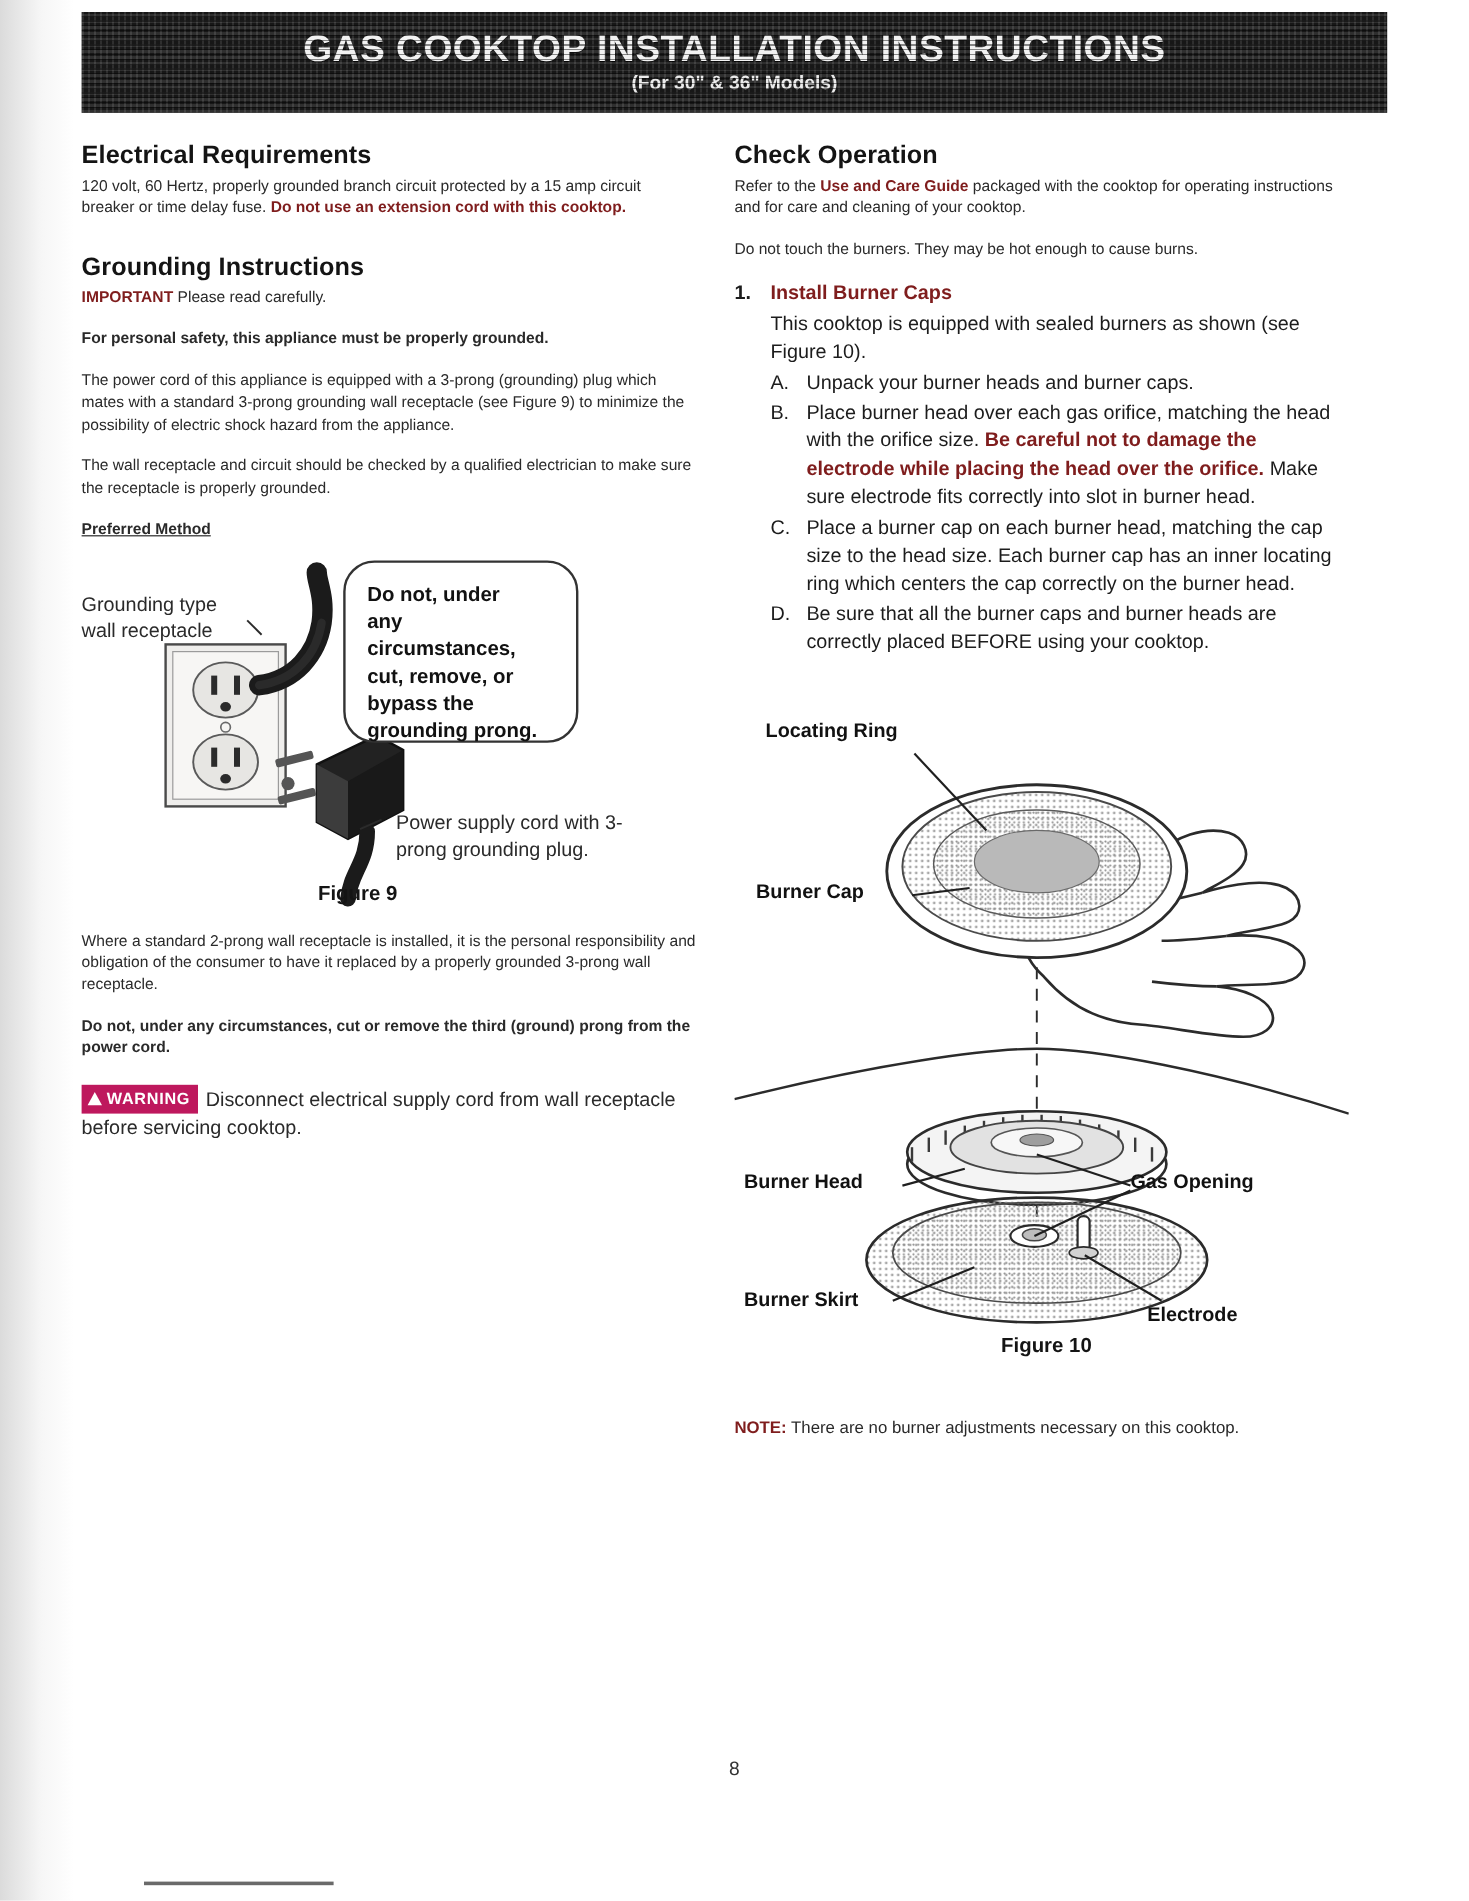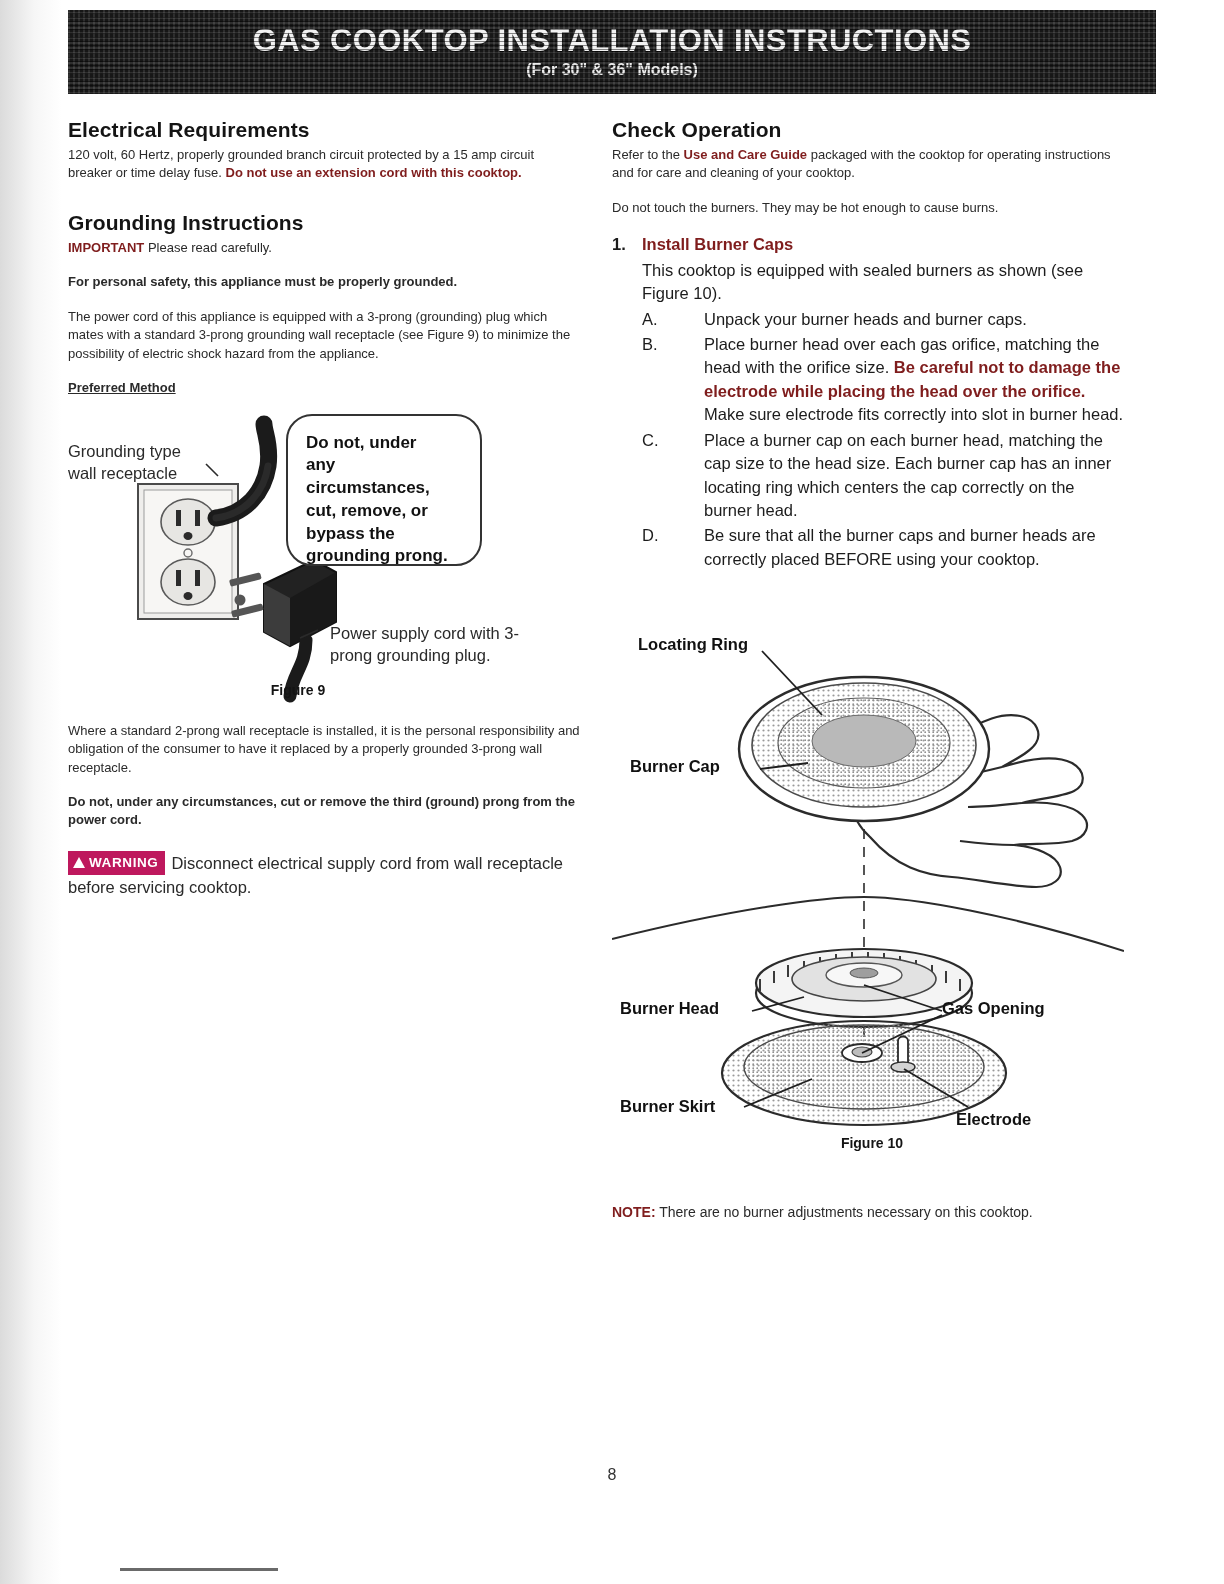--- a/index.html
+++ b/index.html
@@ -108,21 +108,21 @@
   .sub-item {
     display: flex;
     font-size: 16.5px;
     line-height: 1.42;
     margin-top: 2px;
   }
   .sub-item .letter {
     width: 30px;
     flex: none;
   }
-  .sub-item .sub-body { flex: 1; margin-left: 32px; }
+  .sub-item .sub-body { flex: 1; }
 
   
   .fig9-wrap {
     position: relative;
     width: 512px;
     height: 300px;
     margin-top: 6px;
   }
   .fig9-label-left {
     position: absolute;
@@ -152,21 +152,21 @@
   .cord-label {
     position: absolute;
     left: 262px;
     top: 208px;
     width: 230px;
     font-size: 16.5px;
     line-height: 1.35;
     color: #2a2a2a;
   }
   .fig-cap {
-    font-size: 14px;
+    font-size: 17px;
     font-weight: bold;
     text-align: center;
     color: #141414;
   }
   .fig9-cap { position: absolute; left: 130px; top: 268px; width: 200px; }
 
   
   .warn-row {
     font-size: 16.5px;
     line-height: 1.42;
@@ -271,20 +271,21 @@
     <h2 class="sec spaced">Grounding Instructions</h2>
 
     <p class="body">
       <span class="b">IMPORTANT</span><span> Please read carefully.</span>
     </p>
 
     <p class="body b">For personal safety, this appliance must be properly grounded.</p>
 
     <p class="body">The power cord of this appliance is equipped with a 3-prong (grounding) plug which mates with a standard 3-prong grounding wall receptacle (see Figure 9) to minimize the possibility of electric shock hazard from the appliance.</p>
 
+    <p class="body">The wall receptacle and circuit should be checked by a qualified electrician to make sure the receptacle is properly grounded.</p>
 
     <p class="body b u">Preferred Method</p>
 
     <div class="fig9-wrap">
 
       <svg class="fig9-svg" width="512" height="300" viewBox="0 0 512 300">
 
         <g>
           <rect x="70" y="70" width="100" height="135" fill="#efeeec" stroke="#4a4a4a" stroke-width="2"></rect>
           <rect x="76" y="76" width="88" height="123" fill="#f7f6f4" stroke="#9b9b9b" stroke-width="1"></rect>
@@ -461,21 +462,21 @@
           <ellipse cx="291" cy="488" rx="12" ry="5" fill="#d2d2d2" stroke="#2b2b2b" stroke-width="1.4"></ellipse>
         </g>
 
         <path d="M140 432 L 192 418" fill="none" stroke="#1f1f1f" stroke-width="1.8"></path>
         <path d="M252 406 L 330 432" fill="none" stroke="#1f1f1f" stroke-width="1.8"></path>
         <path d="M250 474 L 330 436" fill="none" stroke="#1f1f1f" stroke-width="1.8"></path>
         <path d="M132 528 L 200 500" fill="none" stroke="#1f1f1f" stroke-width="1.8"></path>
         <path d="M292 490 L 356 528" fill="none" stroke="#1f1f1f" stroke-width="1.8"></path>
       </svg>
 
-      <div class="f10label" style="left:26px; top:56px;">Locating Ring</div>
+      <div class="f10label" style="left:26px; top:44px;">Locating Ring</div>
       <div class="f10label" style="left:18px; top:178px;">Burner Cap</div>
       <div class="f10label" style="left:8px; top:420px;text-align:right;">Burner Head</div>
       <div class="f10label" style="left:330px; top:420px;">Gas Opening</div>
       <div class="f10label" style="left:8px; top:518px;">Burner Skirt</div>
       <div class="f10label" style="left:344px; top:518px;margin-top:13px;">Electrode</div>
 
       <div class="fig-cap fig10-cap">Figure 10</div>
     </div>
 
     <p class="note">

